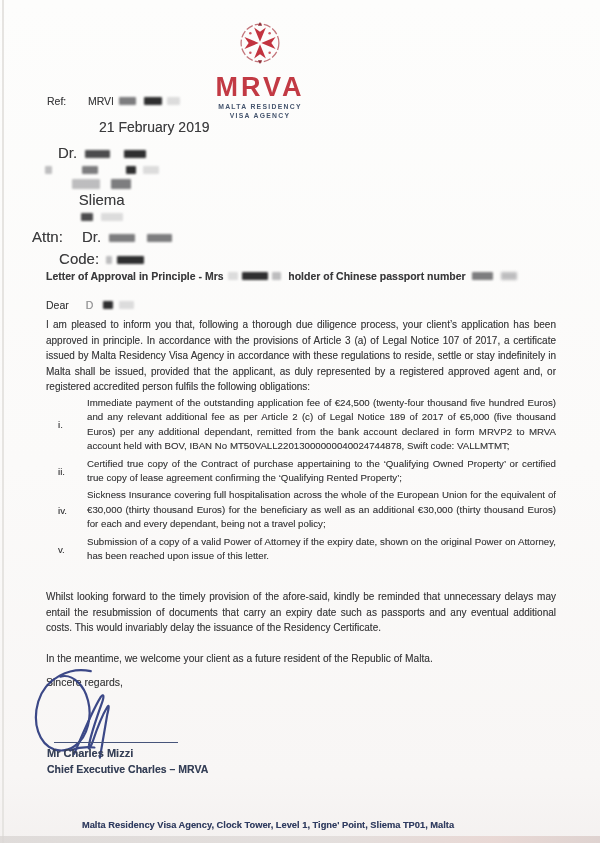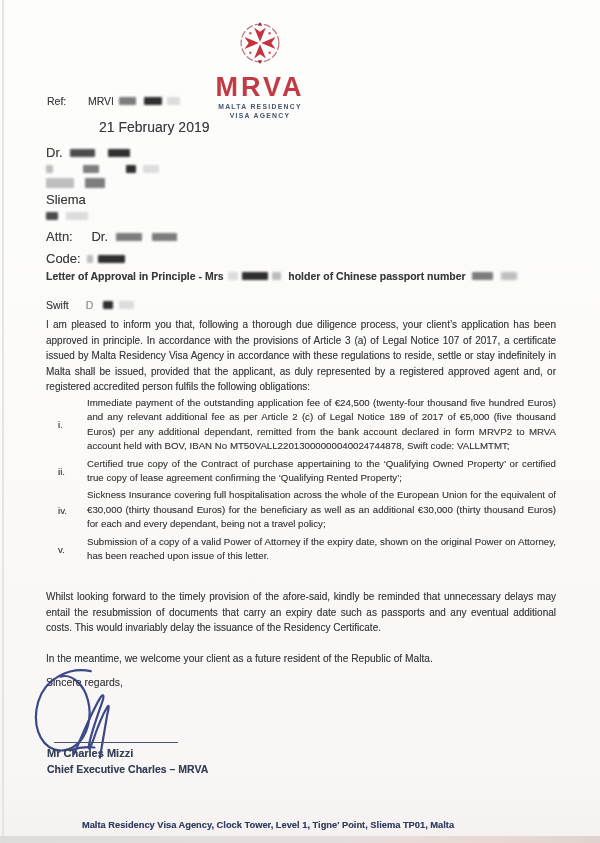--- a/index.html
+++ b/index.html
@@ -17,21 +17,21 @@
   
   .logo{position:absolute;left:0;top:20px;width:520px;text-align:center;}
   .emblem{width:42px;height:46px;display:inline-block;}
   .wordmark{margin-top:4px;font-size:27px;font-weight:bold;letter-spacing:3px;color:#c23a44;line-height:26px;}
   .logo-sub{margin-top:3px;font-size:6.8px;font-weight:bold;letter-spacing:1.3px;color:#44546d;line-height:8.5px;}
   
   .refline{position:absolute;left:47px;top:95px;font-size:10.5px;color:#3c3c3e;}
   .refline .lbl{display:inline-block;width:37px;}
   .refline .val{display:inline-block;margin-left:1px;}
   .dateline{position:absolute;left:61px;top:119px;font-size:14px;color:#3c3c3e;margin-left:38px;}
-  .addr{position:absolute;left:46px;top:145px;font-size:13px;color:#3c3c3e;line-height:15.7px;}
+  .addr{position:absolute;left:32px;top:145px;font-size:15px;color:#3c3c3e;line-height:15.7px;text-align:center;}
   .addr .row{height:15.7px;}
   .addr .gap{height:6px;}
   
   .rd{display:inline-block;height:8px;border-radius:1px;filter:blur(.8px);vertical-align:baseline;}
   .rd-black{background:#2f2f30;}
   .rd-dark{background:#4c4c4e;}
   .rd-mid{background:#7d7d7f;}
   .rd-light{background:#a9a9ab;opacity:.75;}
   .rd-faint{background:#c3c3c4;opacity:.55;}
   .faint-letter{color:#9a9a9c;}
@@ -143,21 +143,21 @@
     <span>Letter of Approval in Principle - Mrs</span>
     <span class="rd rd-faint" style="width:10px;margin-left:2px;"></span>
     <span class="rd rd-black" style="width:26px;margin-left:1px;"></span>
     <span class="rd rd-light" style="width:9px;margin-left:1px;"></span>
     <span style="margin-left:4px;">holder of Chinese passport number</span>
     <span class="rd rd-mid" style="width:21px;margin-left:3px;"></span>
     <span class="rd rd-light" style="width:16px;margin-left:6px;filter:blur(1.4px);"></span>
   </div>
 
   <div class="block dear soft">
-    <span>Swift</span>
+    <span>Dear</span>
     <span class="faint-letter" style="margin-left:14px;">D</span>
     <span class="rd rd-black" style="width:10px;margin-left:7px;"></span>
     <span class="rd rd-faint" style="width:15px;margin-left:3px;"></span>
   </div>
 
   <div class="block para p1 soft">I am pleased to inform you that, following a thorough due diligence process, your client’s application has been approved in principle. In accordance with the provisions of Article 3 (a) of Legal Notice 107 of 2017, a certificate issued by Malta Residency Visa Agency in accordance with these regulations to reside, settle or stay indefinitely in Malta shall be issued, provided that the applicant, as duly represented by a registered approved agent and, or registered accredited person fulfils the following obligations:</div>
 
   <div class="block obls">
     <div class="obl-row">
       <div class="obl-num soft">i.</div>

